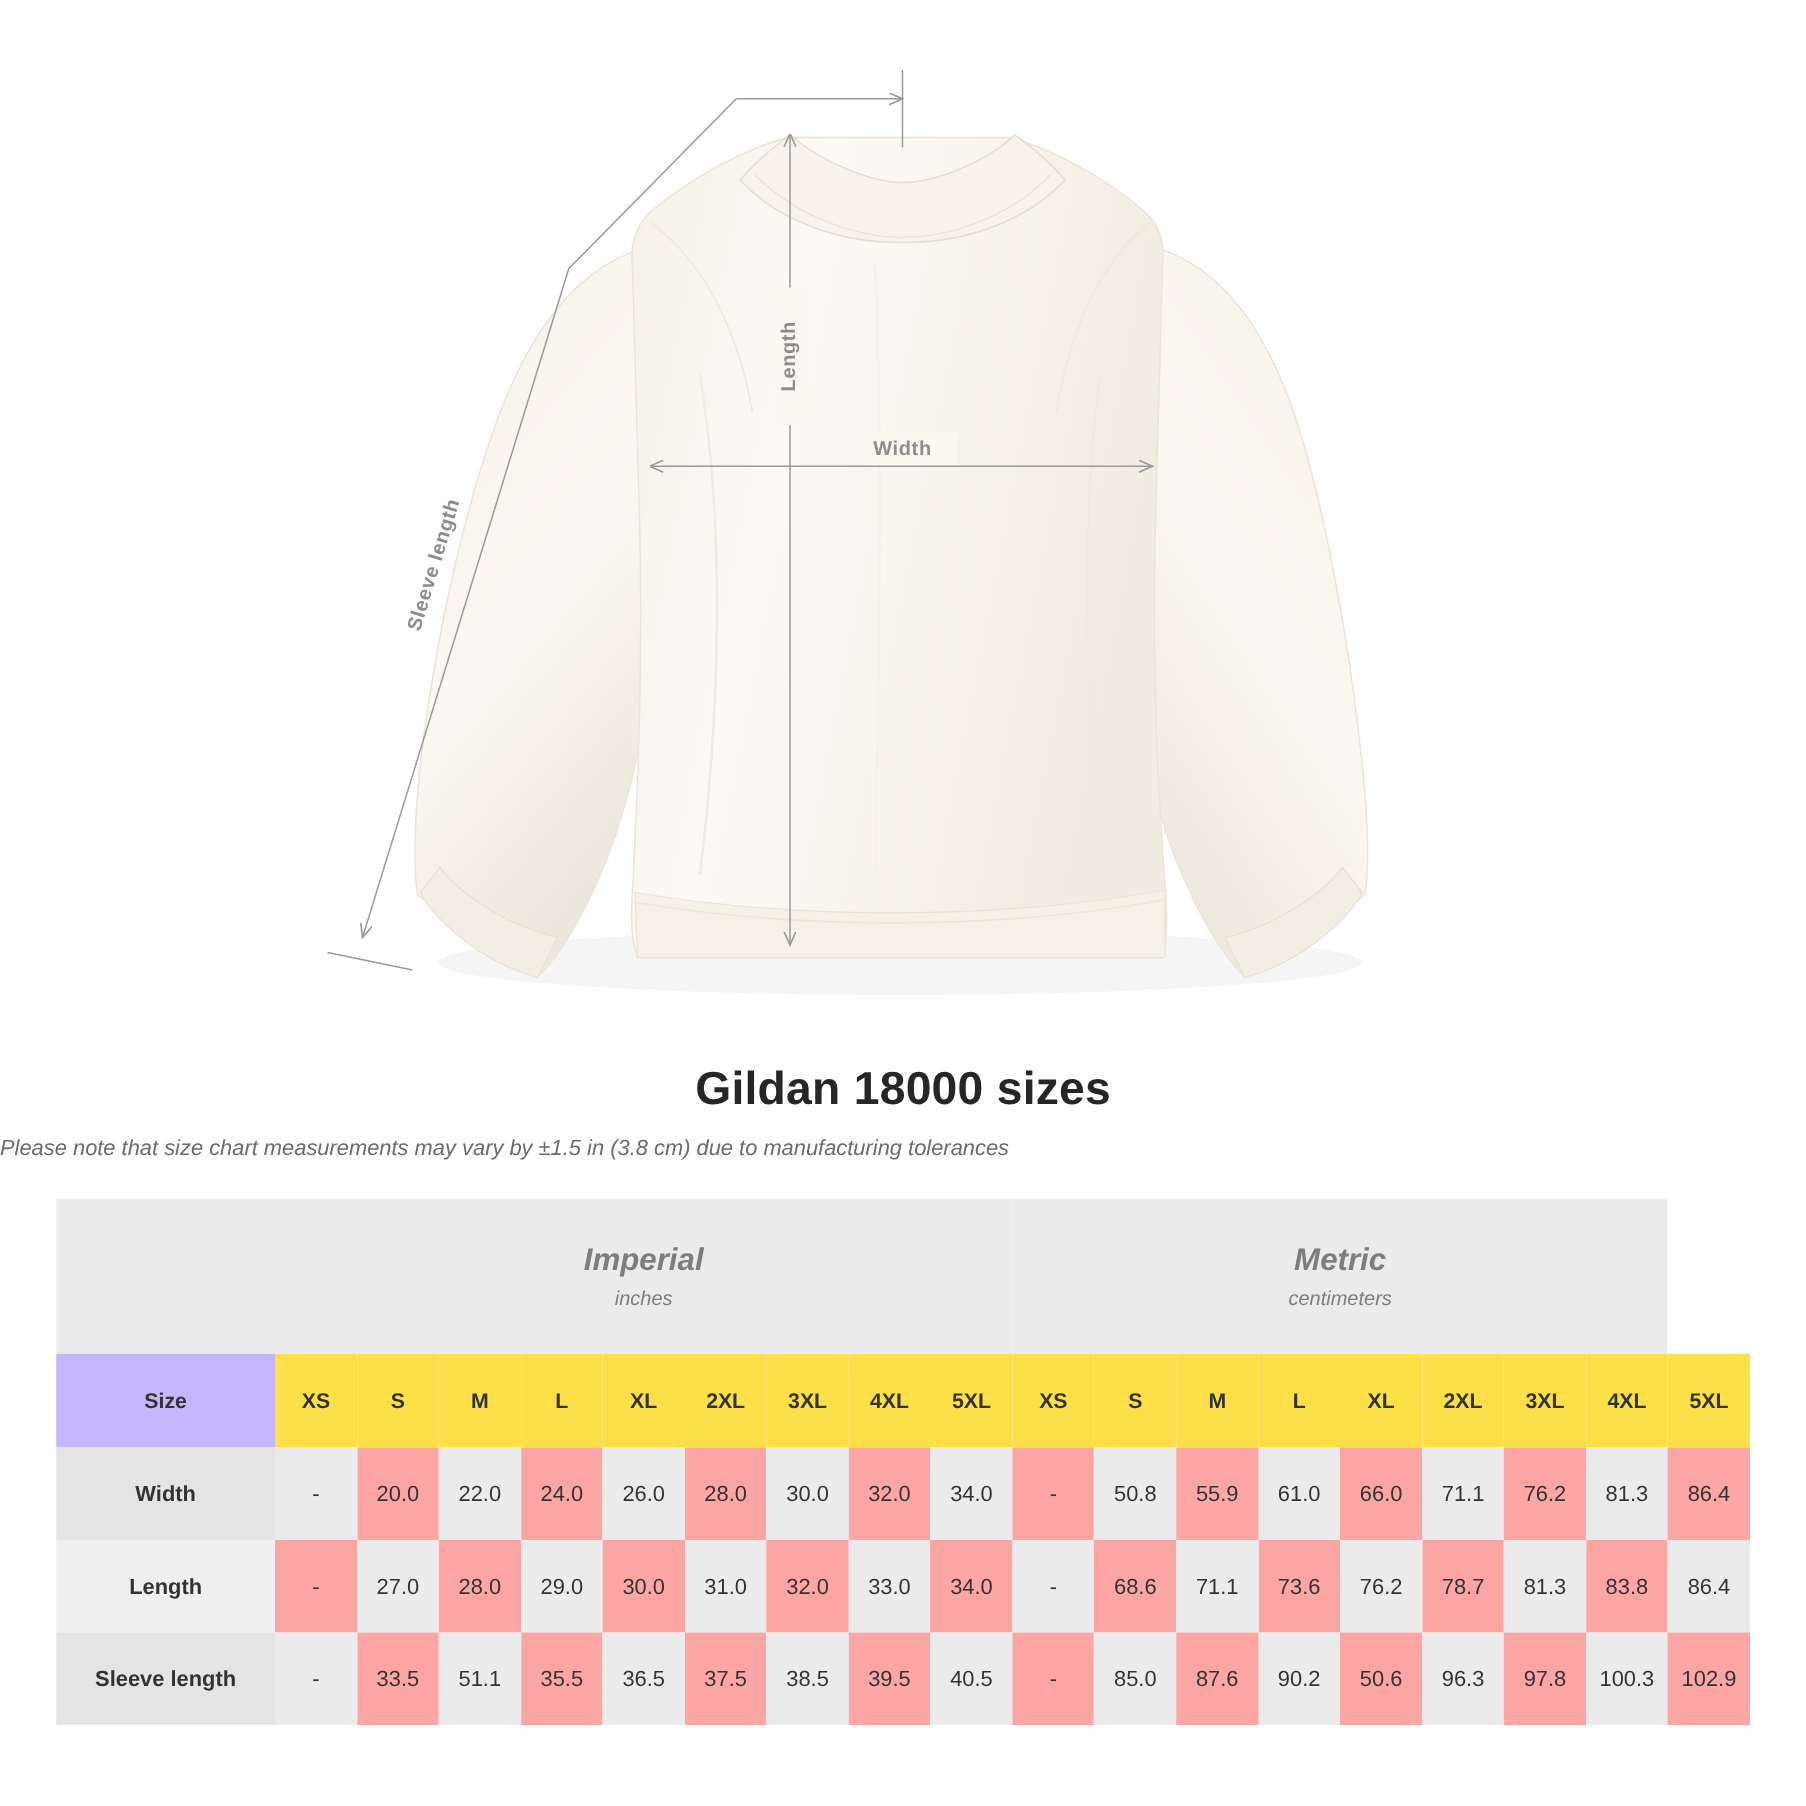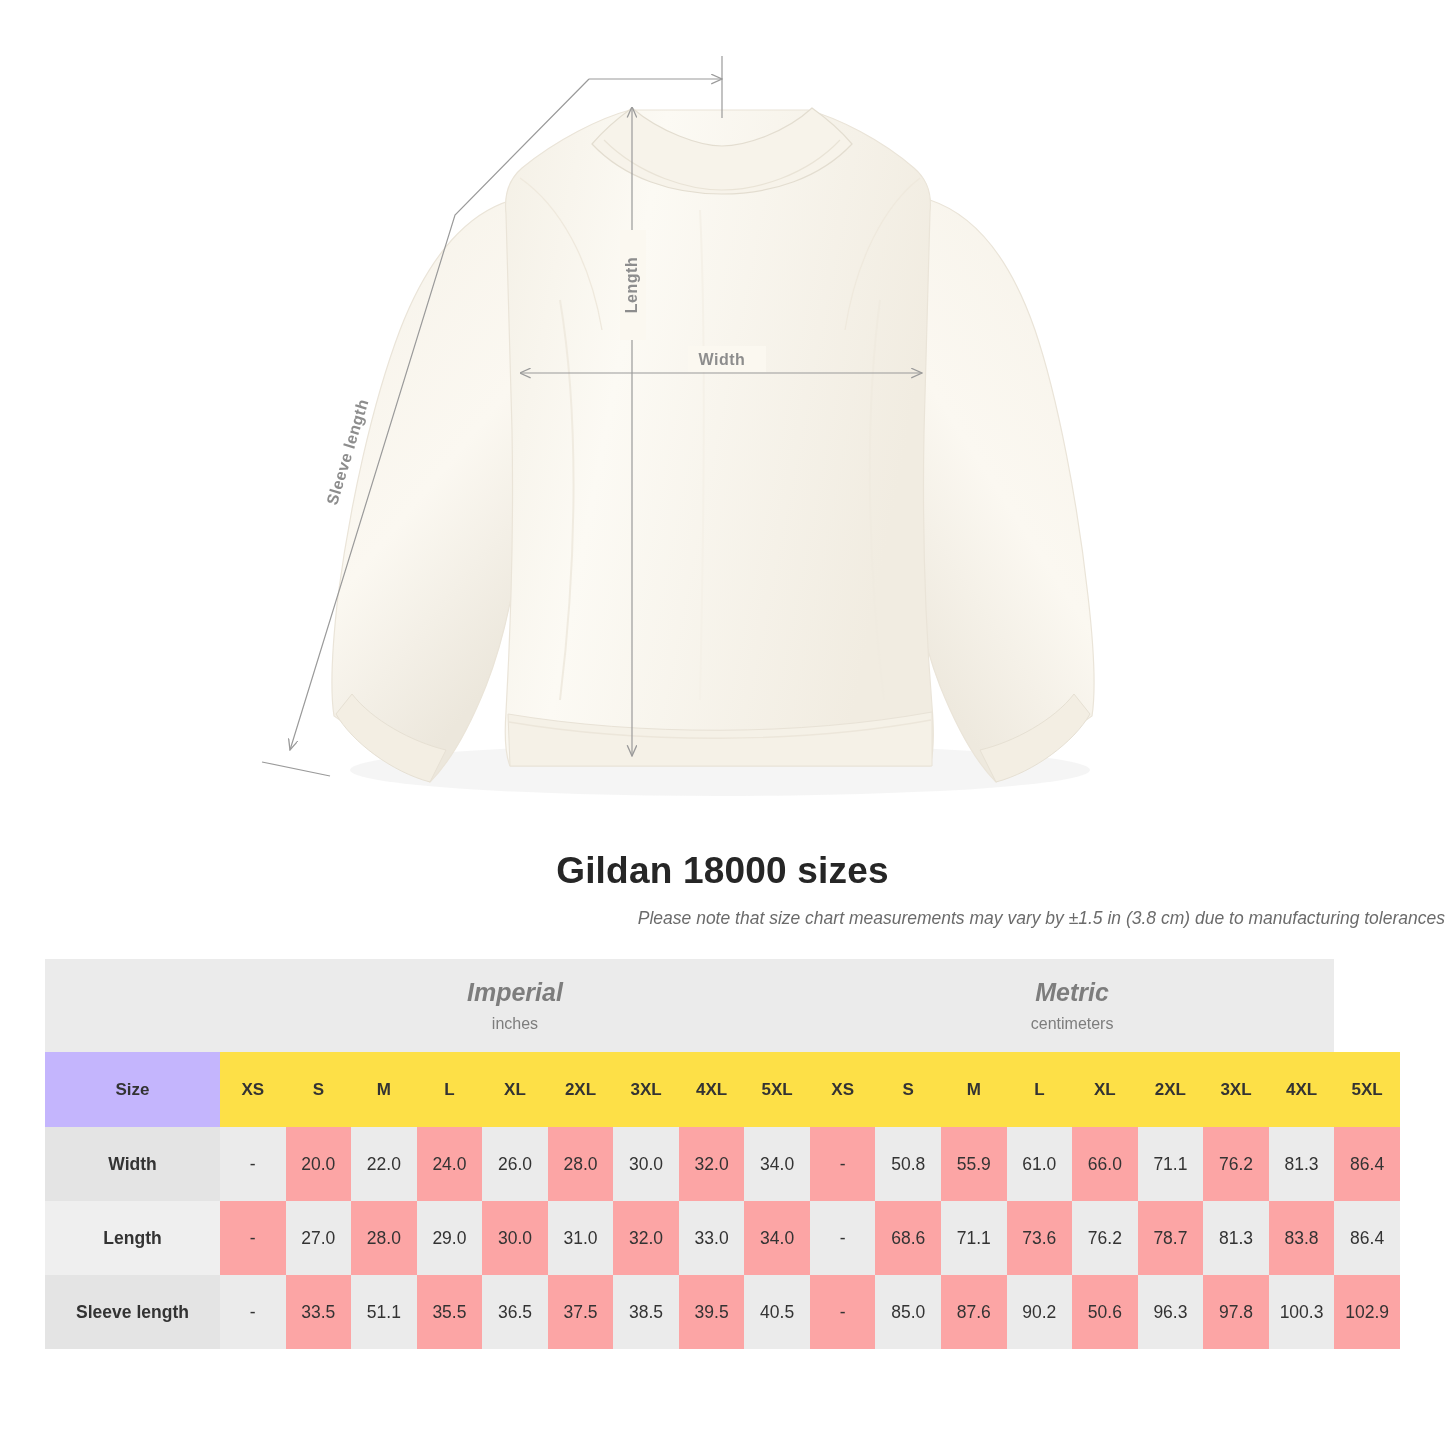--- a/index.html
+++ b/index.html
@@ -19,45 +19,45 @@
   
   .title{
     text-align:center;
     font-size:37px;
     font-weight:bold;
     color:#262626;
     margin-top:10px;
     letter-spacing:.2px;
   }
   .subtitle{
-    text-align:right;
+    text-align:left;
     font-size:17.5px;
     font-style:italic;
     color:#6b6b6b;
     margin-top:16px;
   }
 
   
   .table-wrap{
     margin:30px 45px 0 45px;
     width:1355px;
   }
   table{border-collapse:collapse;width:100%;table-layout:fixed;}
   td,th{padding:0;}
   .unit-head{
     background:#ebebeb;
-    height:93px;
+    height:124px;
     text-align:center;
     vertical-align:middle;
   }
   .unit-head .u-name{
     font-size:25px;font-style:italic;font-weight:bold;color:#7d7d7d;
   }
   .unit-head .u-sub{
-    font-size:16px;color:#7d7d7d;margin-top:8px;
+    font-size:16px;font-style:italic;color:#7d7d7d;margin-top:8px;
   }
   .row-label{
     font-size:18px;font-weight:bold;color:#333;
     text-align:center;vertical-align:middle;
   }
   .hdr-row td{height:75px;}
   .hdr-row .size-cell{font-size:17px;font-weight:bold;color:#333;text-align:center;vertical-align:middle;}
   .data-row td{height:74px;text-align:center;vertical-align:middle;font-size:17.5px;color:#333;}
   .band-a{background:#ebebeb;}
   .band-b{background:#fca5a5;}

